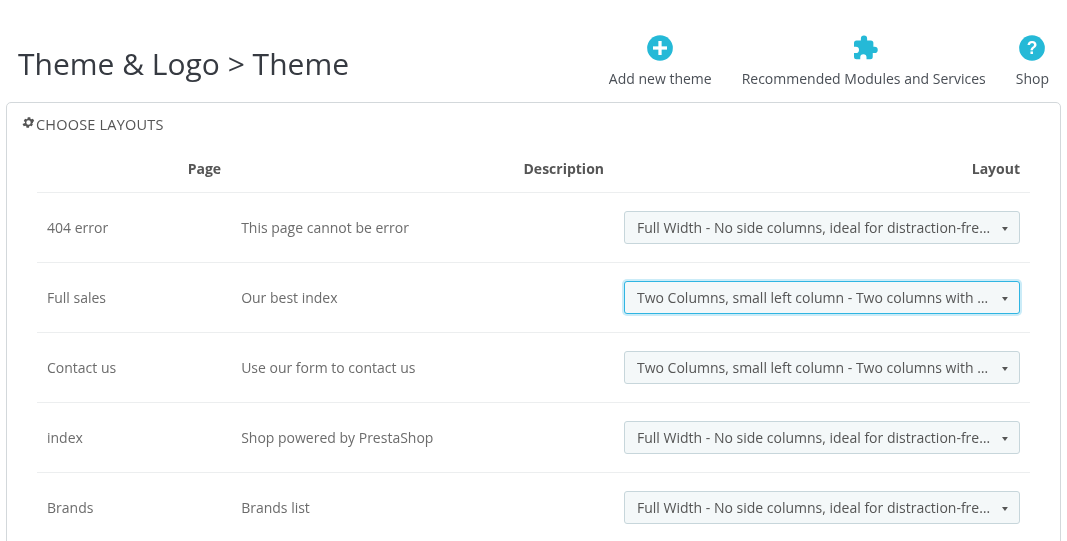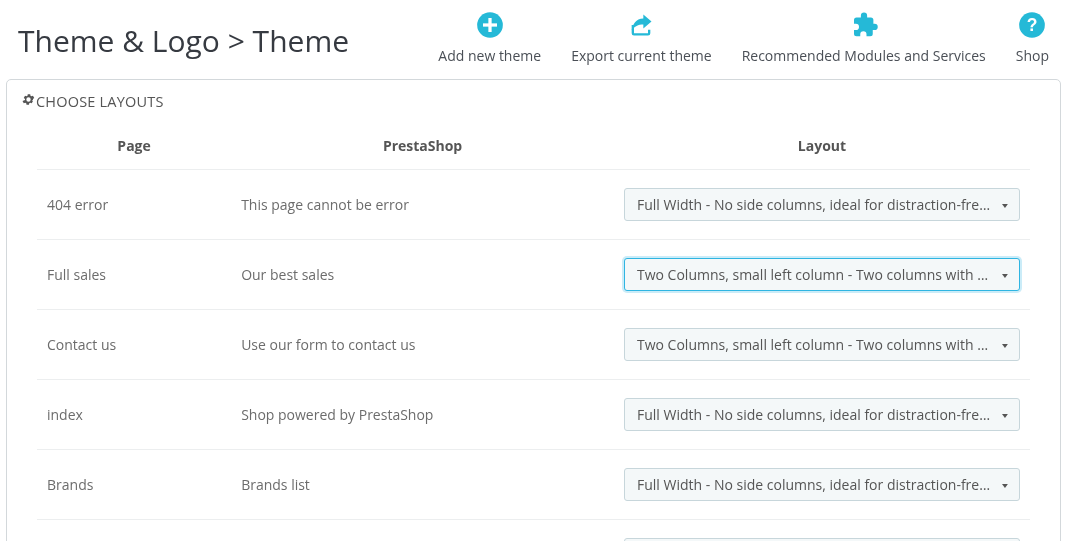--- a/index.html
+++ b/index.html
@@ -7,20 +7,21 @@
     font-family: "Segoe UI", "Open Sans", -apple-system, Helvetica, Arial, sans-serif;
     background: #ffffff;
     color: #555;
     width: 1067px;
   }
   .header {
     display: flex;
     justify-content: space-between;
     align-items: flex-start;
     padding: 10px 18px 8px 18px;
+    margin-top: 23px;
   }
   .page-title {
     font-size: 30px;
     font-weight: 400;
     color: #363a41;
     padding-top: 10px;
   }
   .toolbar {
     display: flex;
     gap: 30px;
@@ -61,21 +62,21 @@
     font-size: 14.5px;
     letter-spacing: 0.2px;
     text-transform: uppercase;
   }
   .table {
     width: calc(100% - 60px);
     margin: 0 30px;
     border-collapse: collapse;
   }
   .table th {
-    text-align: center;
+    text-align: right;
     font-size: 14px;
     font-weight: 700;
     color: #555;
     padding: 14px 10px;
     border-bottom: 1px solid #eceeef;
   }
   .table td {
     text-align: left;
     font-size: 14px;
     color: #6c6c6c;
@@ -131,29 +132,20 @@
   <div class="toolbar" id="toolbar">
       <div class="toolbar-item">
         <span class="icon-wrap">
           <svg width="28" height="28" viewBox="0 0 24 24">
             <circle cx="12" cy="12" r="11"></circle>
             <rect x="10.6" y="6" width="2.8" height="12" fill="#fff"></rect>
             <rect x="6" y="10.6" width="12" height="2.8" fill="#fff"></rect>
           </svg>
         </span>
         <span>Add new theme</span>
-      </div>
-      <div class="toolbar-item">
-        <span class="icon-wrap">
-          <svg width="28" height="28" viewBox="0 0 24 24">
-            <path d="M14 3l7 6-7 6v-3.5c-4.5 0-7.5 1.5-10 5 1-5 3.5-10 10-10V3z"></path>
-            <path d="M4 12v7a2 2 0 002 2h12a2 2 0 002-2v-3h-2v3H6v-7H4z"></path>
-          </svg>
-        </span>
-        <span>Export current theme</span>
       </div>
       <div class="toolbar-item">
         <span class="icon-wrap">
           <svg width="30" height="30" viewBox="0 0 24 24">
             <path d="M20.5 11h-1V8a2 2 0 00-2-2h-3V4.5a2.5 2.5 0 00-5 0V6H6a2 2 0 00-2 2v3h1.5a2.5 2.5 0 010 5H4v3a2 2 0 002 2h3v-1.5a2.5 2.5 0 015 0V21h3a2 2 0 002-2v-3h1.5a2.5 2.5 0 000-5z"></path>
           </svg>
         </span>
         <span>Recommended Modules and Services</span>
       </div>
       <div class="toolbar-item">
@@ -174,38 +166,38 @@
       <svg width="15" height="15" viewBox="0 0 24 24">
           <path d="M19.14 12.94a7.14 7.14 0 000-1.88l2.03-1.58-2-3.46-2.39.96a7.03 7.03 0 00-1.63-.95l-.36-2.53h-4l-.36 2.53c-.58.23-1.12.55-1.63.95l-2.39-.96-2 3.46 2.03 1.58a7.14 7.14 0 000 1.88L2.41 14.5l2 3.46 2.39-.96c.51.4 1.05.72 1.63.95l.36 2.53h4l.36-2.53c.58-.23 1.12-.55 1.63-.95l2.39.96 2-3.46-2.03-1.56zM12 15.5A3.5 3.5 0 1115.5 12 3.5 3.5 0 0112 15.5z"></path>
         </svg>
     </span>
     <span class="panel-title">CHOOSE LAYOUTS</span>
   </div>
   <table class="table">
     <thead>
       <tr>
         <th class="col-page">Page</th>
-        <th class="col-desc">PrestaShop</th>
+        <th class="col-desc">Description</th>
         <th>Layout</th>
       </tr>
     </thead>
     <tbody id="rows">
         <tr>
           <td class="col-page">404 error</td>
           <td class="col-desc">This page cannot be error</td>
           <td>
             <div class="select-wrap"><select>
                 <option value="full">Full Width - No side columns, ideal for distraction-free pages</option>
                 <option value="two_left">Two Columns, small left column - Two columns with a small left column</option>
               </select></div>
           </td>
         </tr>
         <tr>
           <td class="col-page">Full sales</td>
-          <td class="col-desc">Our best sales</td>
+          <td class="col-desc">Our best index</td>
           <td>
             <div class="select-wrap focused"><select>
                 <option value="full">Full Width - No side columns, ideal for distraction-free pages</option>
                 <option value="two_left" selected="">Two Columns, small left column - Two columns with a small left column</option>
               </select></div>
           </td>
         </tr>
         <tr>
           <td class="col-page">Contact us</td>
           <td class="col-desc">Use our form to contact us</td>

